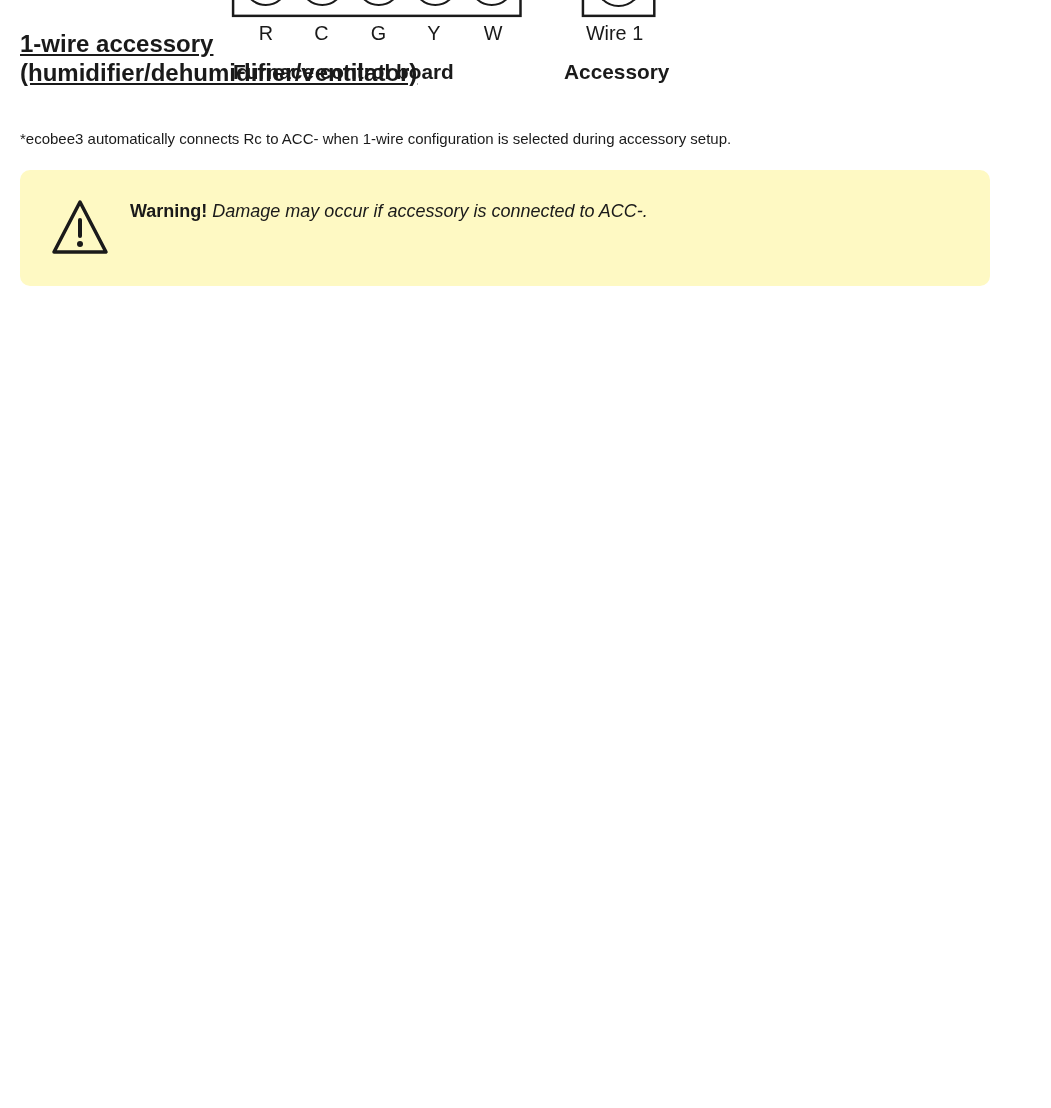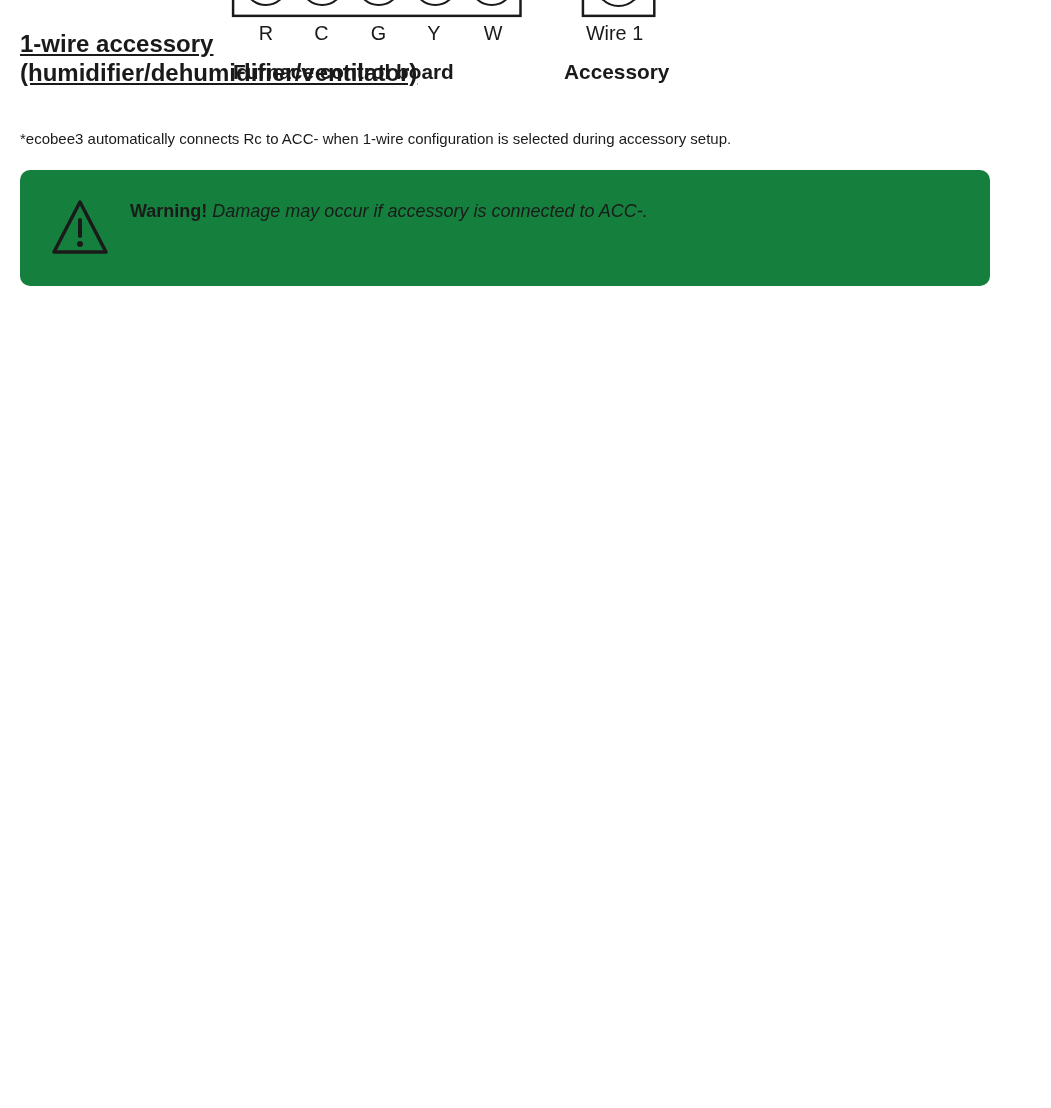--- a/index.html
+++ b/index.html
@@ -24,21 +24,21 @@
       height: 680px;
       margin-bottom: 10px;
     }
     .note-text {
       font-size: 15px;
       line-height: 1.5;
       margin-bottom: 20px;
       max-width: 750px;
     }
     .warning-box {
-      background: #15803d;
+      background: #fef9c3;
       border-radius: 10px;
       padding: 28px 30px;
       display: flex;
       align-items: flex-start;
       gap: 20px;
       max-width: 970px;
     }
     .warning-icon {
       flex-shrink: 0;
       width: 60px;

